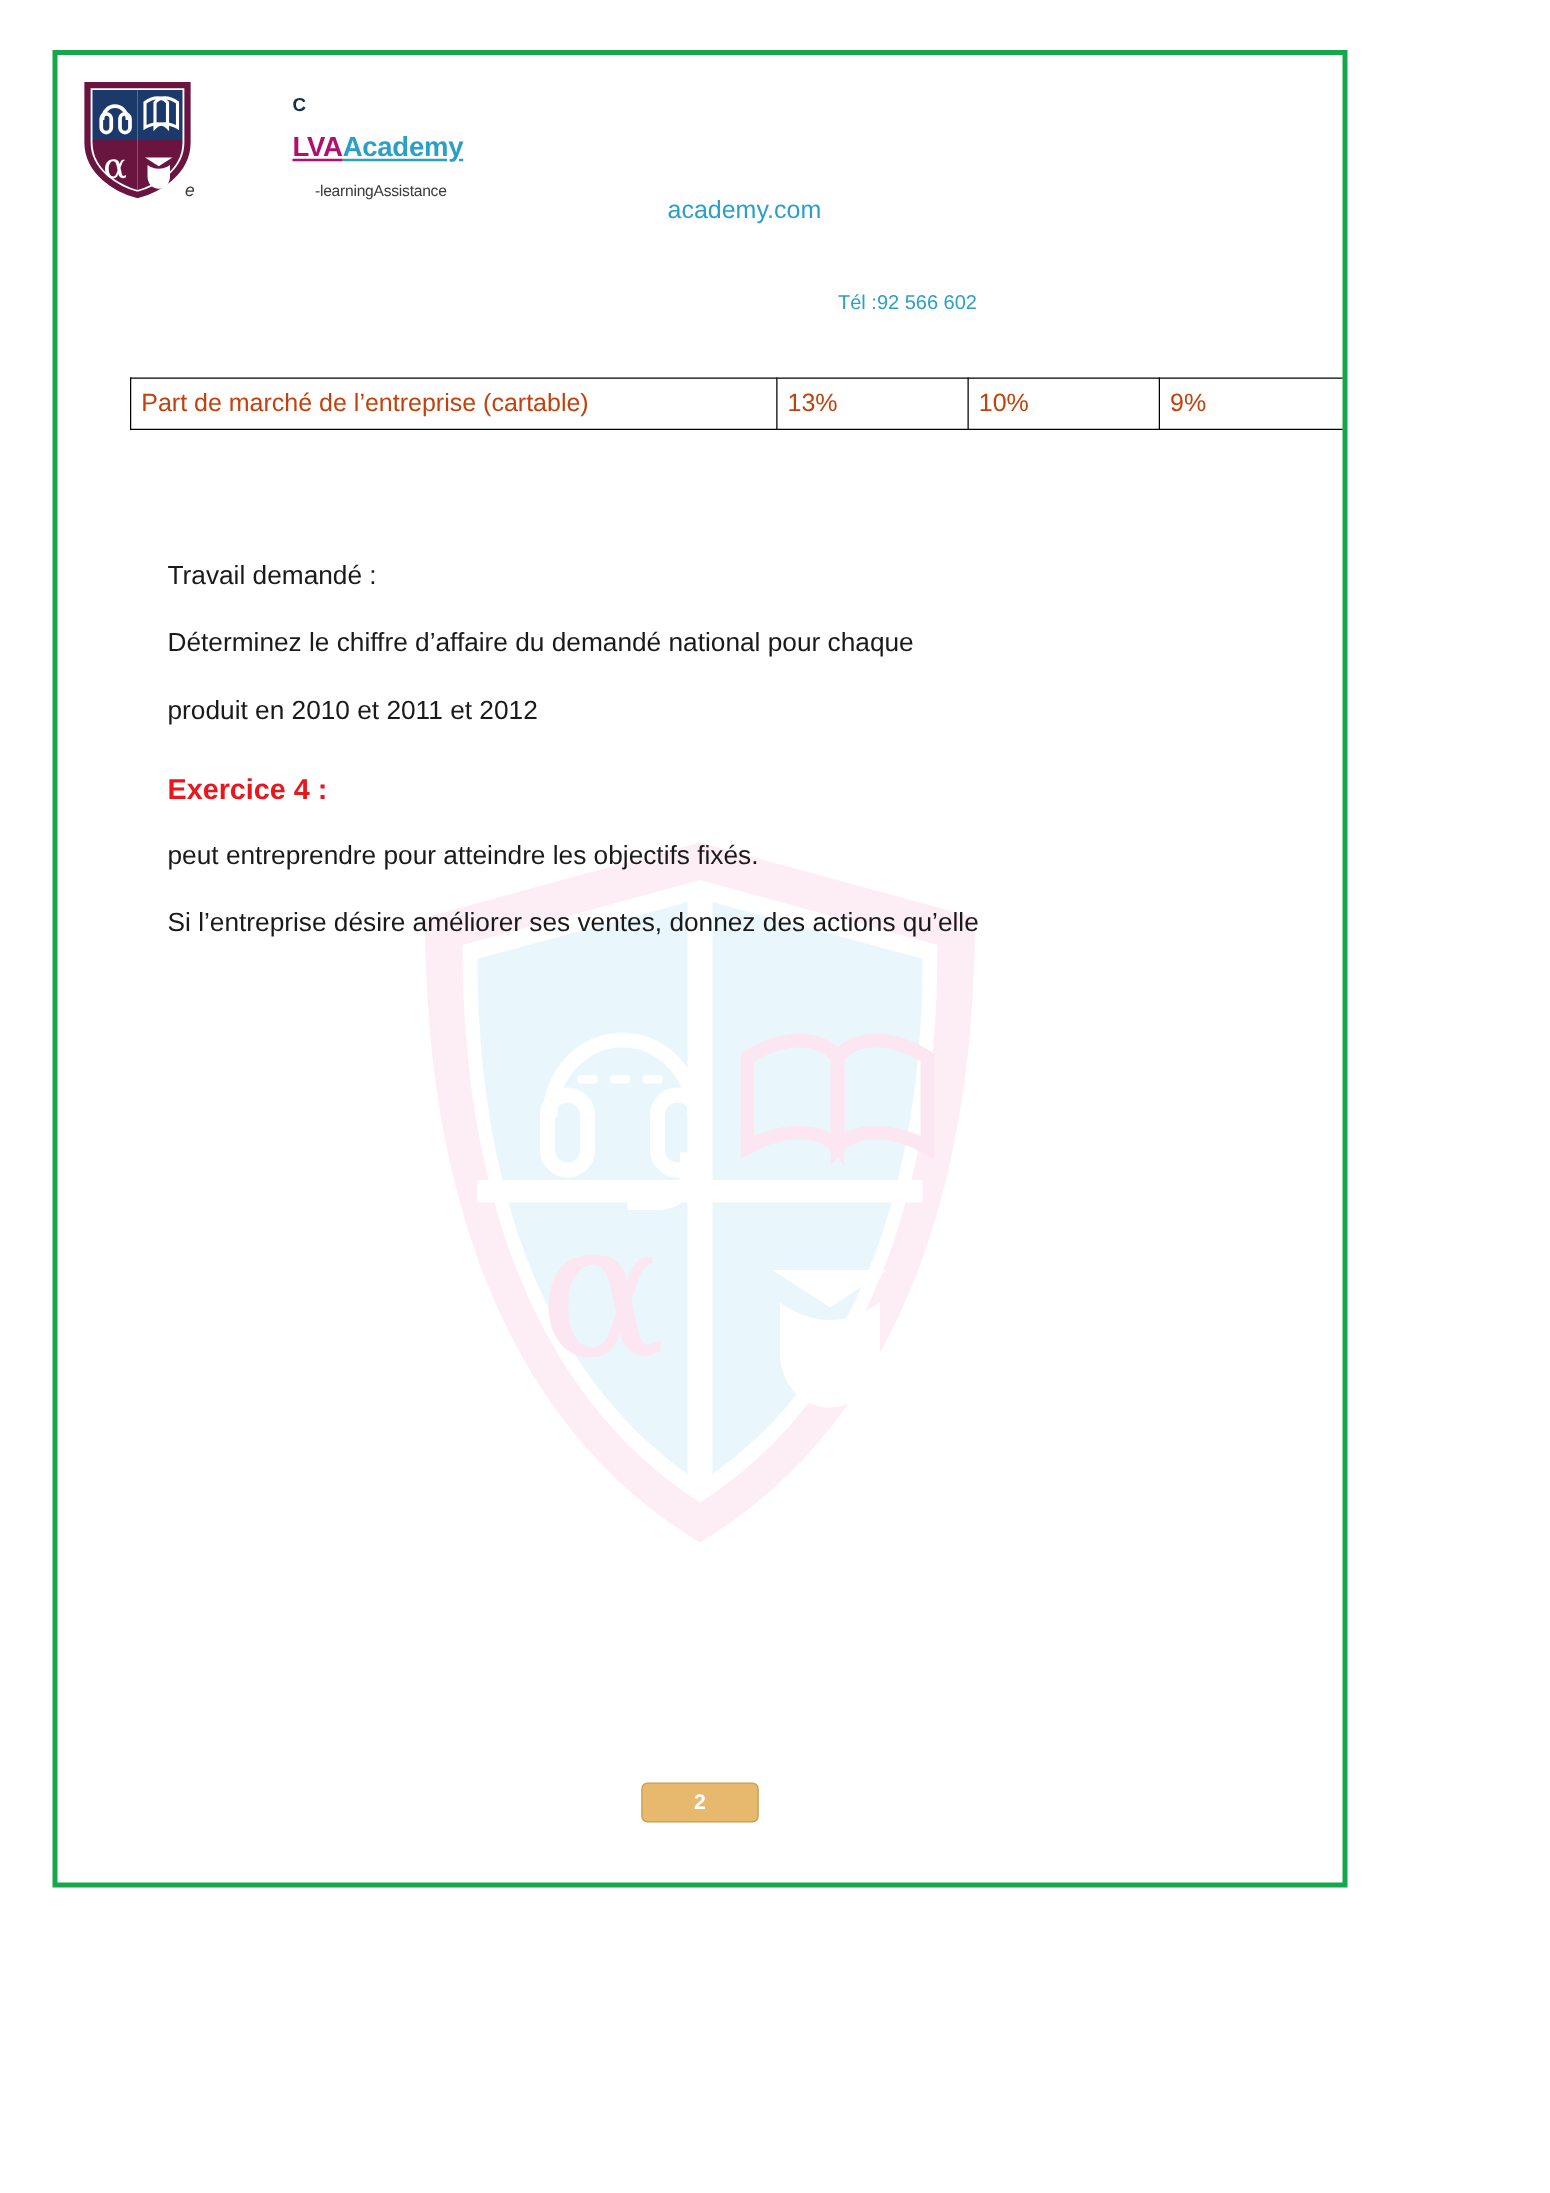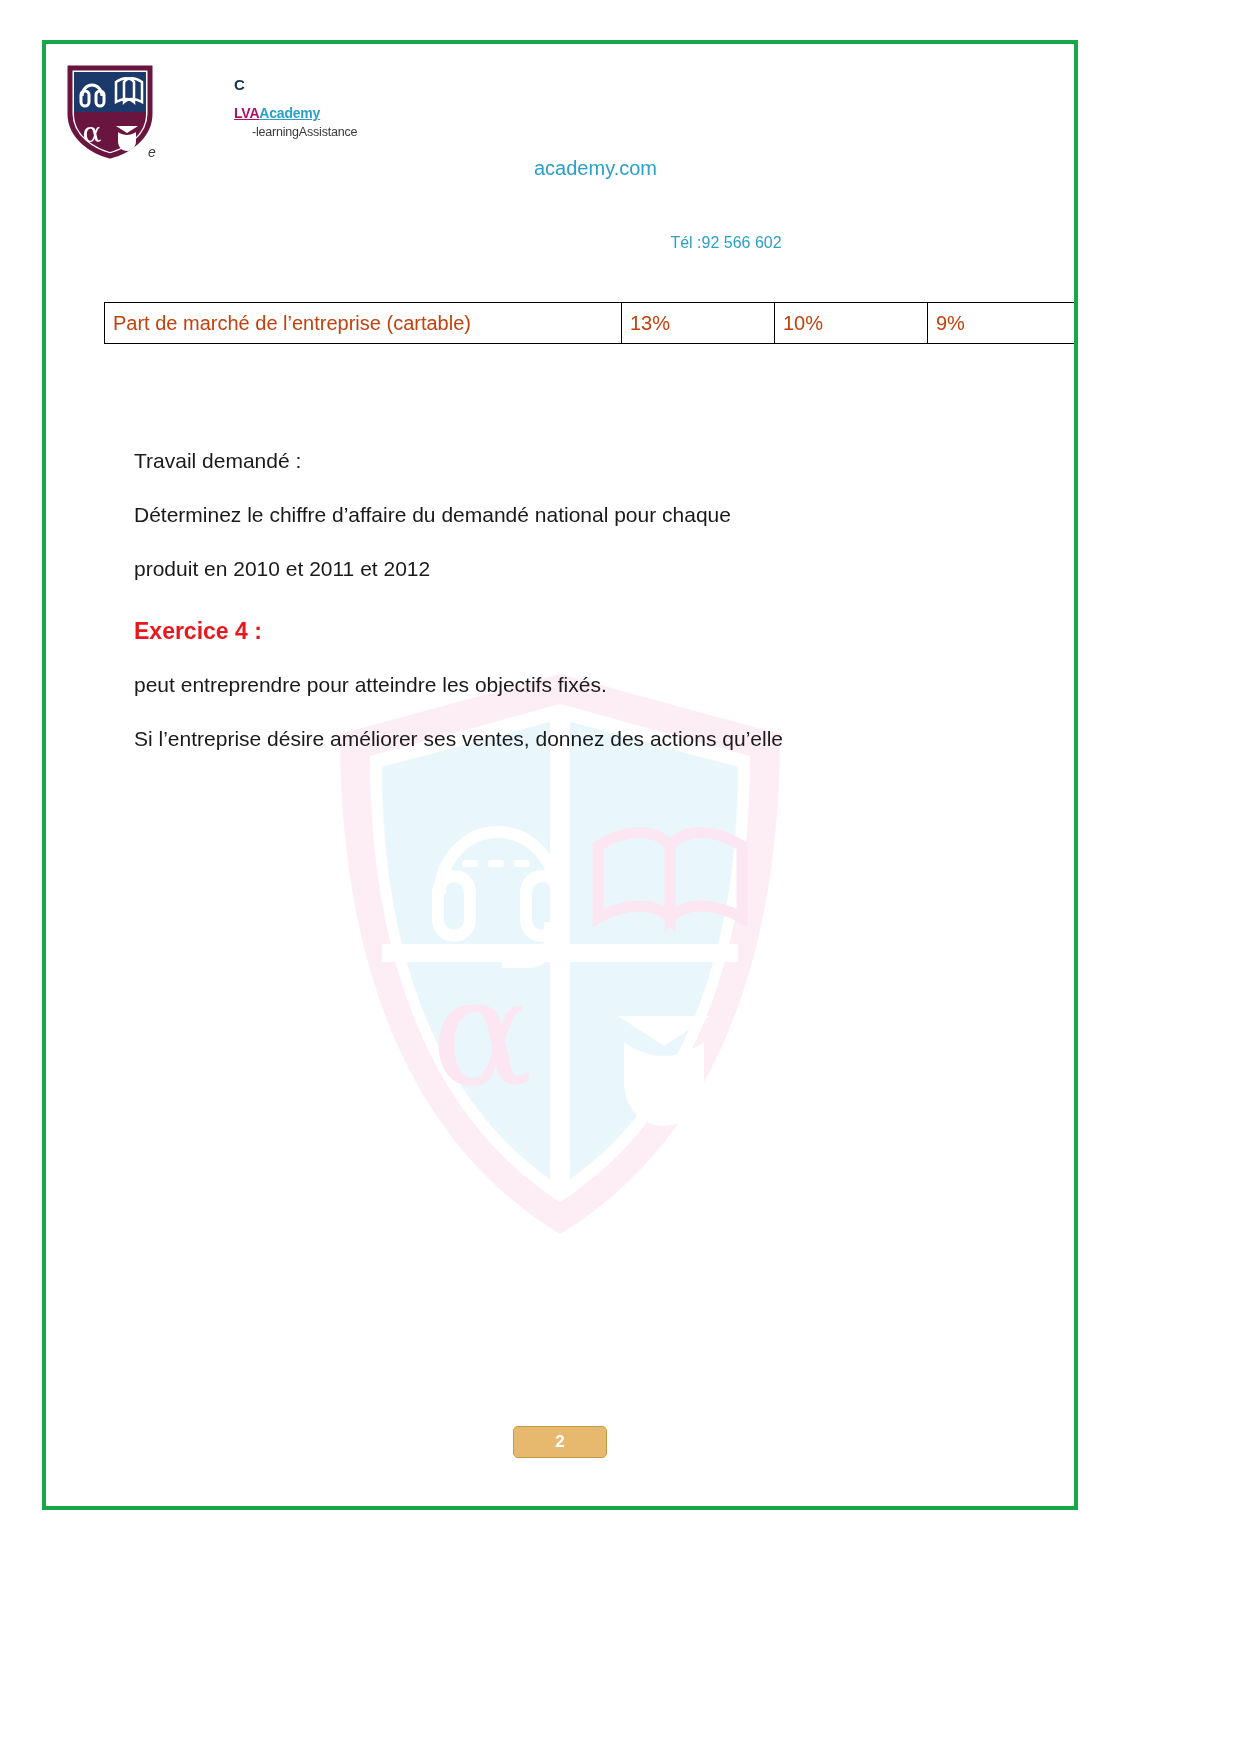--- a/index.html
+++ b/index.html
@@ -60,37 +60,37 @@
     top: 32px;
     width: 330px;
   }
   .brand-c {
     font-size: 15px;
     font-weight: bold;
     color: #10314f;
     letter-spacing: 0.5px;
   }
   .brand-name {
-    font-size: 14px;
+    font-size: 22px;
     font-weight: bold;
     margin-top: 12px;
     letter-spacing: -0.2px;
   }
   .brand-name .lva {
     color: #b0106b;
     text-decoration: underline;
   }
   .brand-name .academy {
     color: #2aa0c8;
     text-decoration: underline;
   }
   .brand-sub {
     font-size: 12.5px;
     color: #3a3a3a;
-    margin-top: 4px;
+    margin-top: 15px;
     margin-left: 18px;
     letter-spacing: -0.2px;
   }
   .brand-e {
     position: absolute;
     left: 102px;
     top: 100px;
     font-size: 14px;
     color: #3a3a3a;
     font-style: italic;

